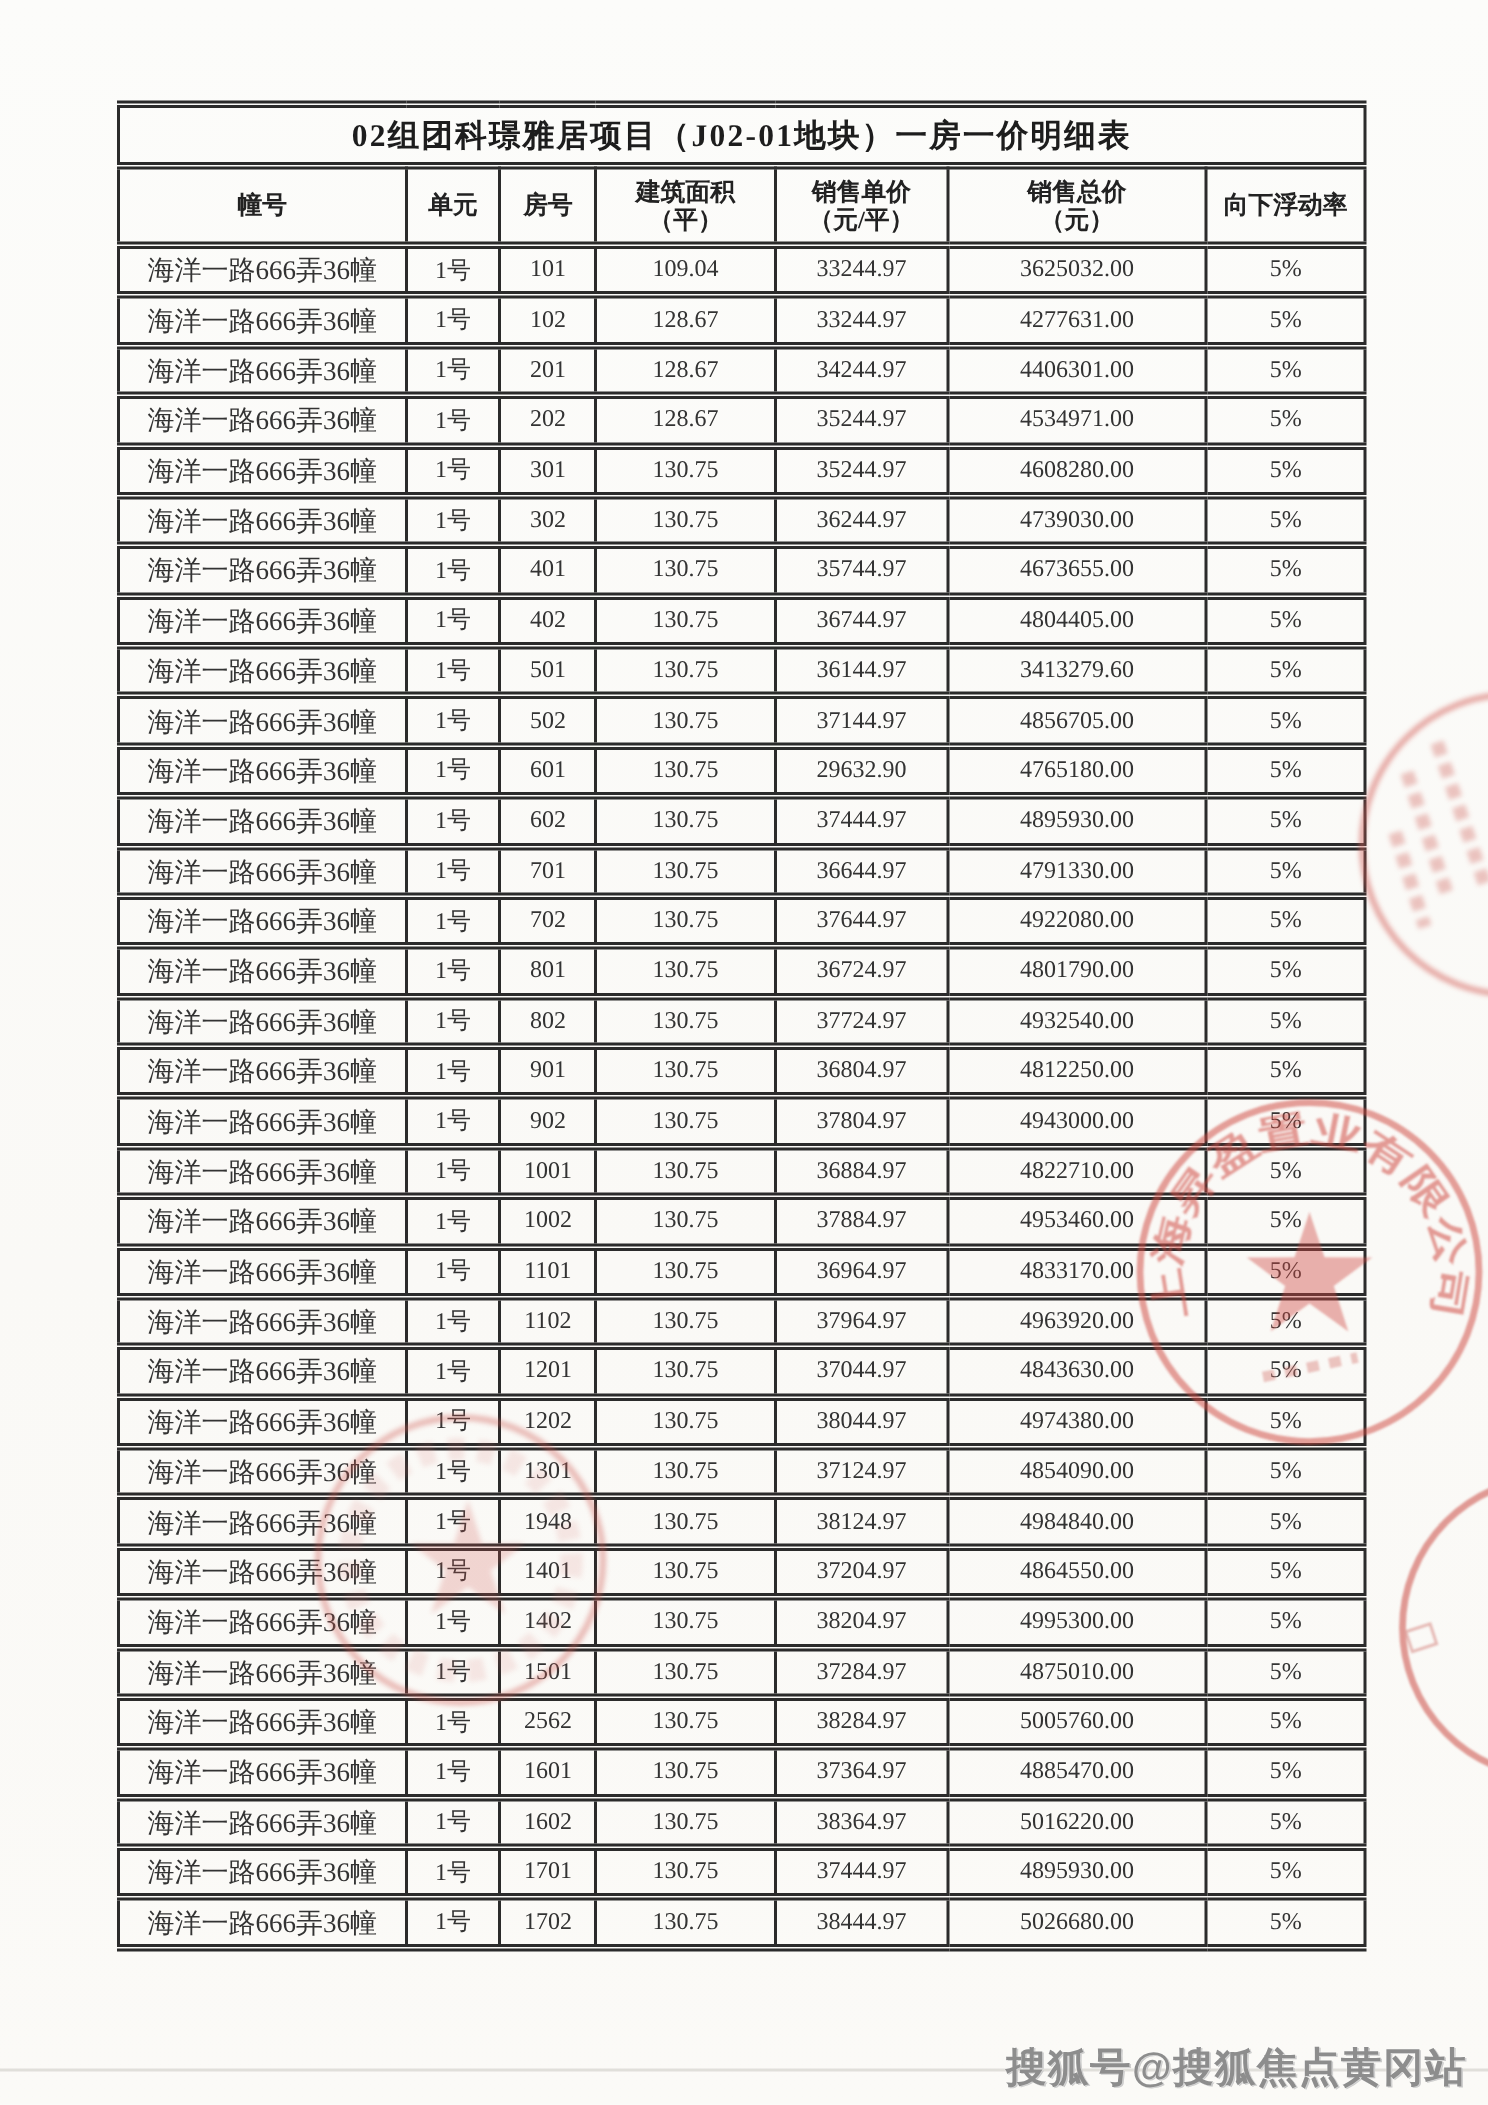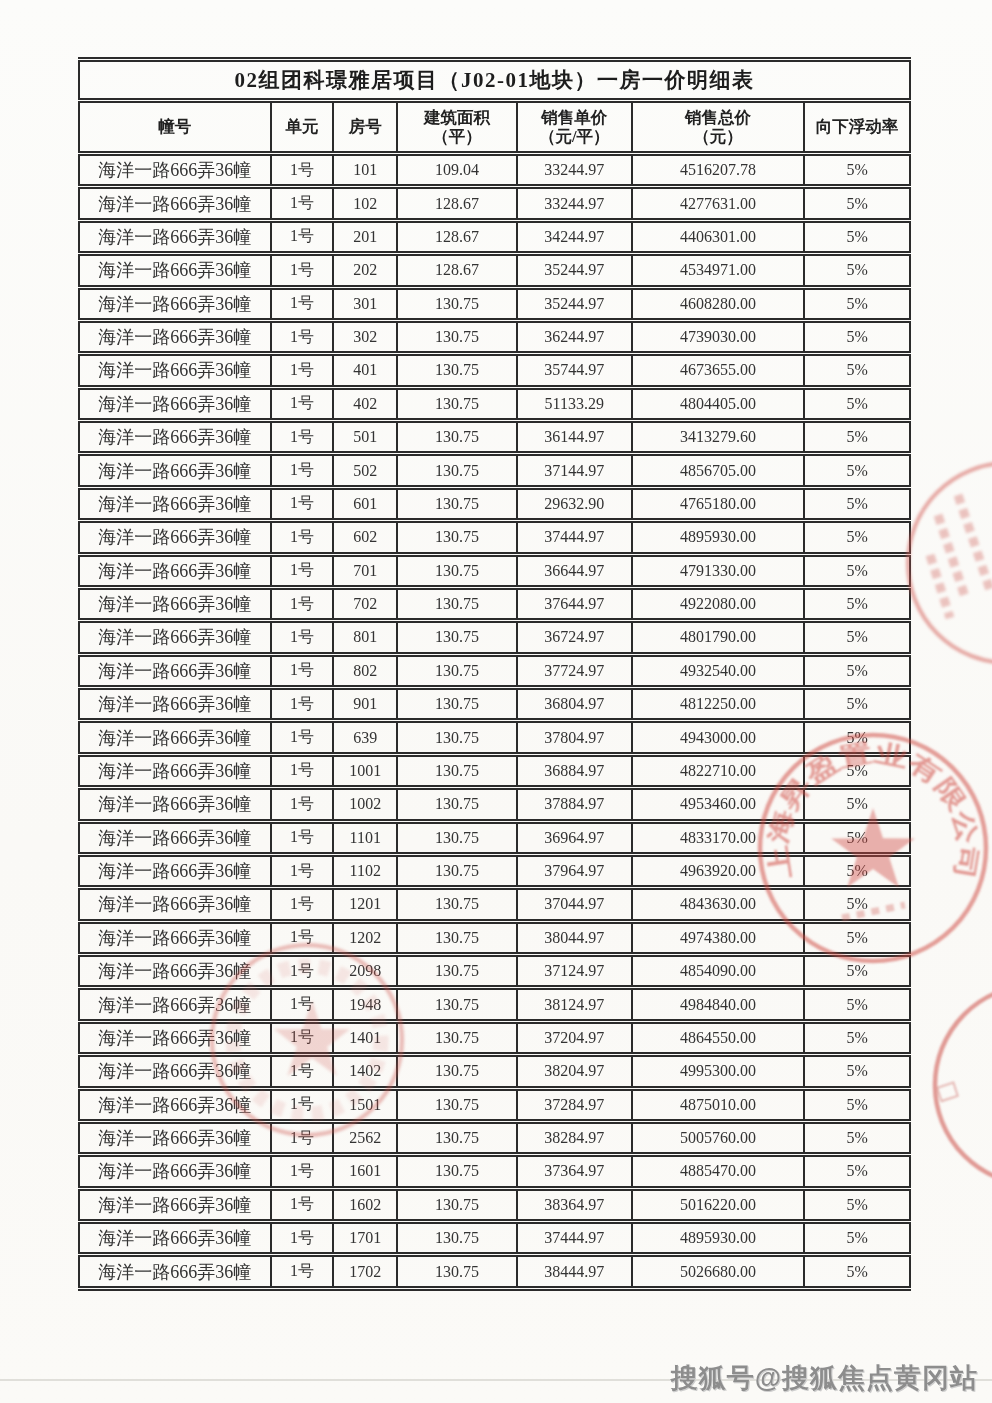--- a/index.html
+++ b/index.html
@@ -3,21 +3,21 @@
 <meta charset="utf-8">
 <style>
   html,body{margin:0;padding:0;}
   body{
     width:992px;height:1403px;position:relative;overflow:hidden;
     background:#fbfbf8;
     font-family:"Liberation Serif","DejaVu Serif",serif;
   }
   .scan-page{position:absolute;inset:0;background:linear-gradient(180deg,#fcfcfa 0%,#faf9f6 60%,#fbfaf7 100%);}
 
-  .table-wrap{position:absolute;left:78px;top:57px;width:833px;}
+  .table-wrap{position:absolute;left:78px;top:67px;width:833px;}
   table.price-table{
     border-collapse:collapse;table-layout:fixed;width:833px;height:1234px;
     color:#2e2e2e;
   }
   table.price-table th,table.price-table td{
     border-left:2px solid #2b2b2b;
     border-right:2px solid #2b2b2b;
     border-top:5px double #2b2b2b;
     border-bottom:5px double #2b2b2b;
     text-align:center;vertical-align:middle;
@@ -99,21 +99,21 @@
       </tr>
     </thead>
     <tbody>
 
     <tr>
         <td class="c-building">海洋一路666弄36幢</td>
         <td>1号</td>
         <td>101</td>
         <td>109.04</td>
         <td>33244.97</td>
-        <td>4516207.78</td>
+        <td>3625032.00</td>
         <td>5%</td>
       </tr>
         <tr>
         <td class="c-building">海洋一路666弄36幢</td>
         <td>1号</td>
         <td>102</td>
         <td>128.67</td>
         <td>33244.97</td>
         <td>4277631.00</td>
         <td>5%</td>
@@ -161,21 +161,21 @@
         <td>130.75</td>
         <td>35744.97</td>
         <td>4673655.00</td>
         <td>5%</td>
       </tr>
         <tr>
         <td class="c-building">海洋一路666弄36幢</td>
         <td>1号</td>
         <td>402</td>
         <td>130.75</td>
-        <td>51133.29</td>
+        <td>36744.97</td>
         <td>4804405.00</td>
         <td>5%</td>
       </tr>
         <tr>
         <td class="c-building">海洋一路666弄36幢</td>
         <td>1号</td>
         <td>501</td>
         <td>130.75</td>
         <td>36144.97</td>
         <td>3413279.60</td>
@@ -249,21 +249,21 @@
         <td>1号</td>
         <td>901</td>
         <td>130.75</td>
         <td>36804.97</td>
         <td>4812250.00</td>
         <td>5%</td>
       </tr>
         <tr>
         <td class="c-building">海洋一路666弄36幢</td>
         <td>1号</td>
-        <td>639</td>
+        <td>902</td>
         <td>130.75</td>
         <td>37804.97</td>
         <td>4943000.00</td>
         <td>5%</td>
       </tr>
         <tr>
         <td class="c-building">海洋一路666弄36幢</td>
         <td>1号</td>
         <td>1001</td>
         <td>130.75</td>
@@ -312,21 +312,21 @@
         <td>1号</td>
         <td>1202</td>
         <td>130.75</td>
         <td>38044.97</td>
         <td>4974380.00</td>
         <td>5%</td>
       </tr>
         <tr>
         <td class="c-building">海洋一路666弄36幢</td>
         <td>1号</td>
-        <td>2098</td>
+        <td>1301</td>
         <td>130.75</td>
         <td>37124.97</td>
         <td>4854090.00</td>
         <td>5%</td>
       </tr>
         <tr>
         <td class="c-building">海洋一路666弄36幢</td>
         <td>1号</td>
         <td>1948</td>
         <td>130.75</td>

